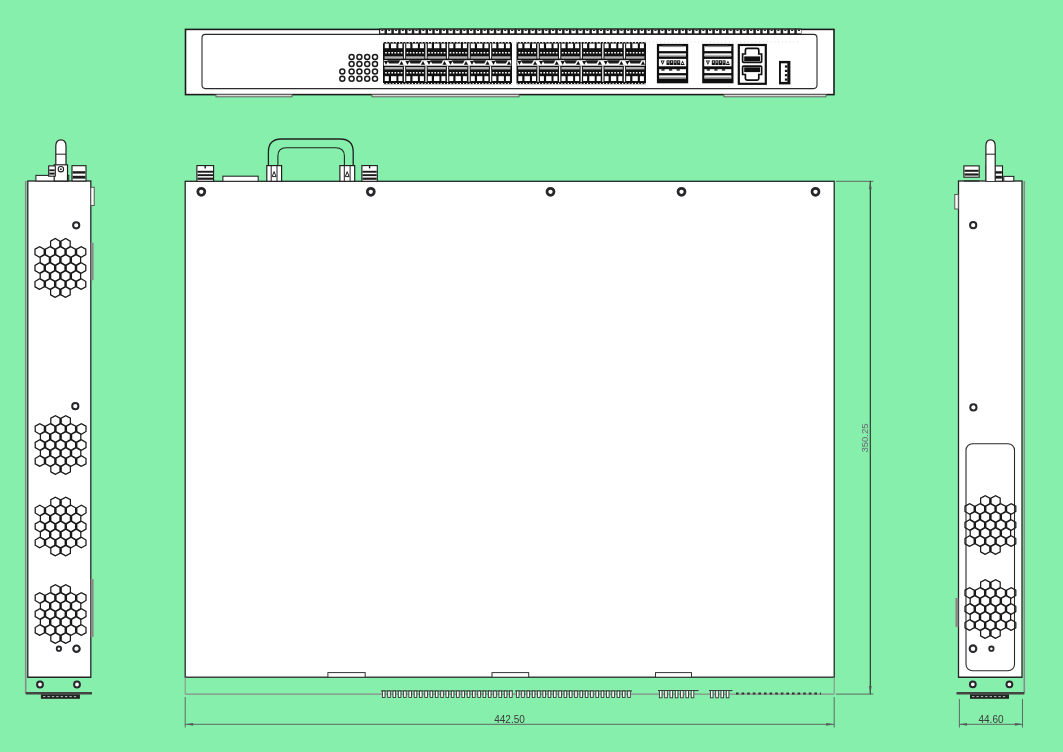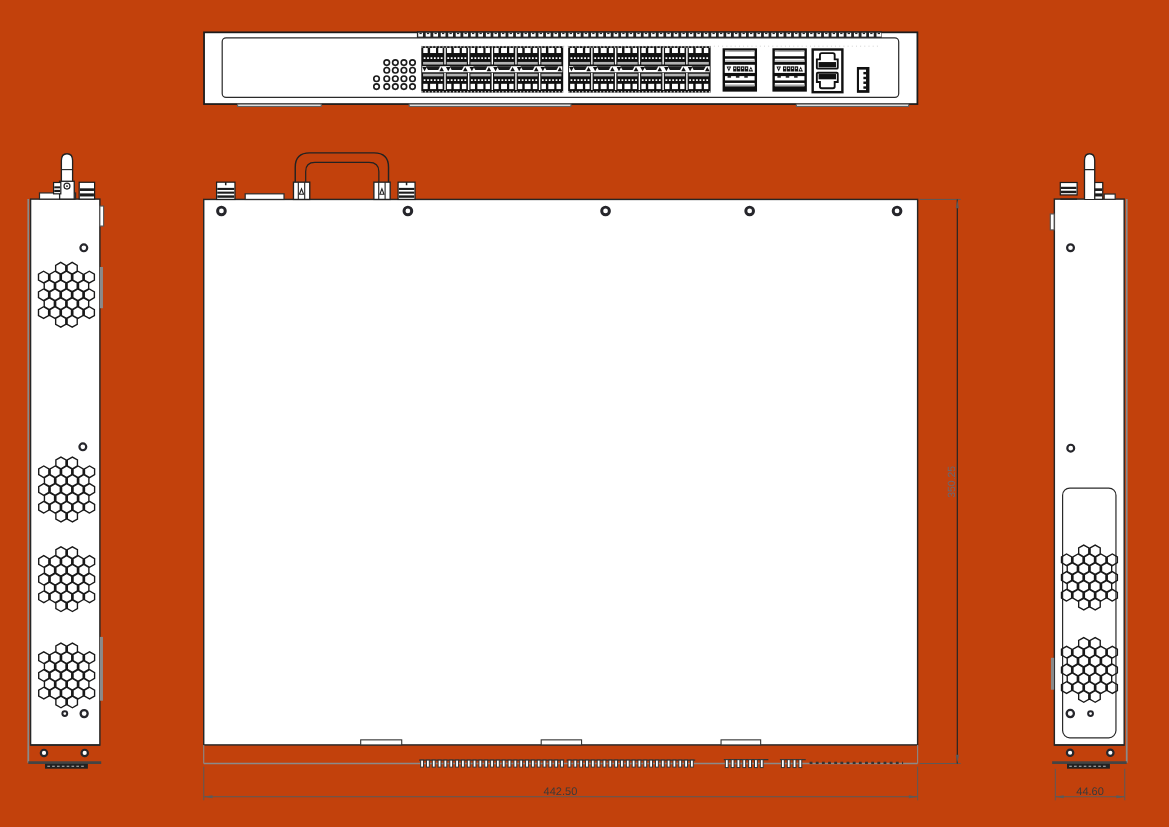--- a/index.html
+++ b/index.html
@@ -1,16 +1,16 @@
 <!DOCTYPE html>
 <html><head>
 <meta charset="utf-8">
 <style>
 html,body{margin:0;padding:0;background:#fff;}
-#page{width:1063px;height:752px;position:relative;background:#c2410c;overflow:hidden;}
+#page{width:1063px;height:752px;position:relative;background:#86efac;overflow:hidden;}
 </style>
 </head>
 <body>
 <div id="page">
 <svg width="1063" height="752" viewBox="0 0 1063 752">
 
 <g>
 <rect x="185.5" y="29.4" width="648.5" height="65.2" fill="#fff" stroke="#1c1c1c" stroke-width="1.6"></rect>
 <rect x="202" y="34.4" width="615" height="54.2" rx="3.5" fill="#fff" stroke="#2a2a2a" stroke-width="1.1"></rect>
 </g>

